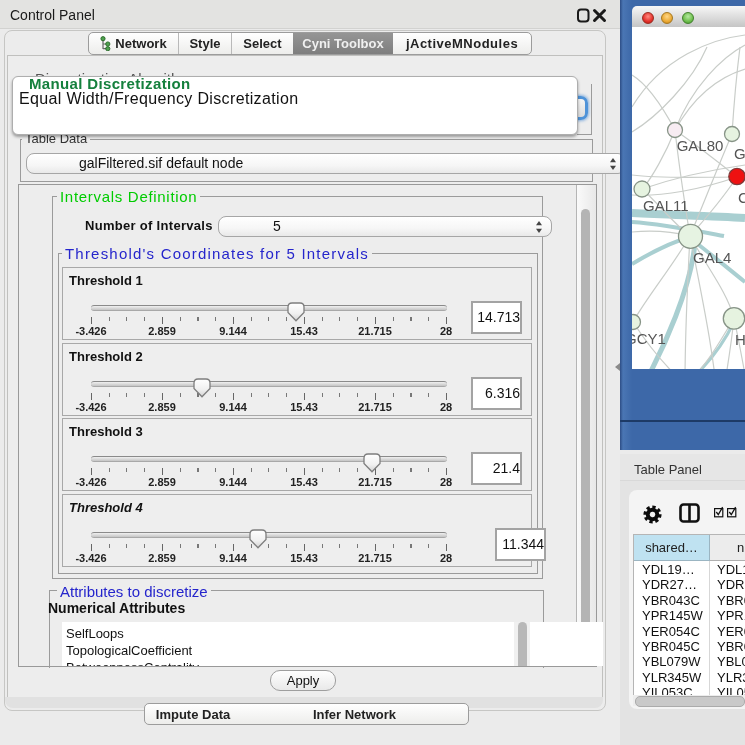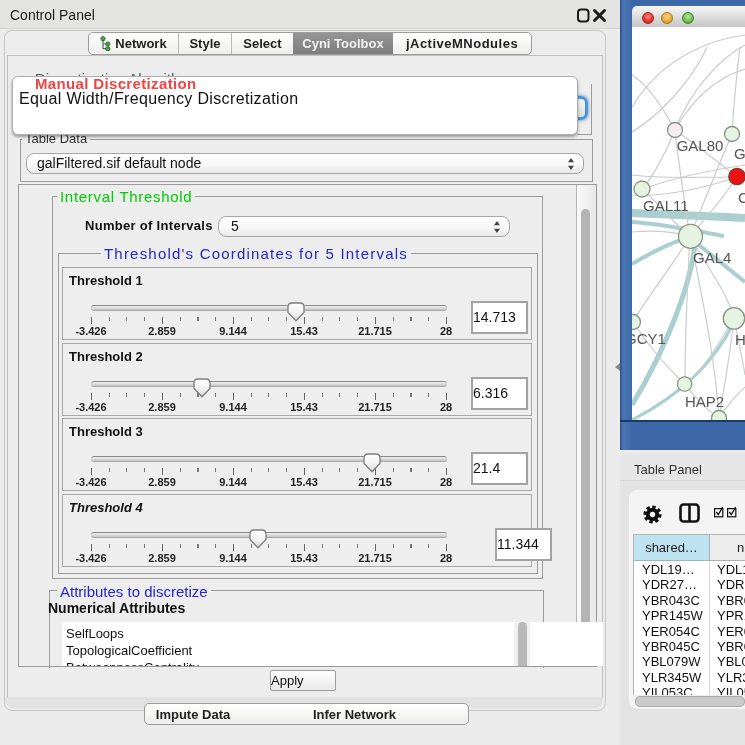--- a/index.html
+++ b/index.html
@@ -1,21 +1,21 @@
 <!DOCTYPE html>
 <html><head><meta charset="utf-8">
 <style>
   html,body{margin:0;padding:0;}
   body{width:745px;height:745px;background:#ebebeb;font-family:"Liberation Sans",sans-serif;position:relative;overflow:hidden;}
   .abs{position:absolute;}
   .grouplbl{position:absolute;background:#ededed;padding:0 3px;font-size:13px;line-height:13px;}
   .gbox{position:absolute;border:1px solid #9b9b9b;}
-  .combo{position:absolute;background:linear-gradient(180deg,#ffffff 0%,#f6f6f6 60%,#e9e9e9 100%);border:1px solid #a6a6a6;border-radius:8px;font-size:14px;color:#111;}
+  .combo{position:absolute;background:linear-gradient(180deg,#ffffff 0%,#f6f6f6 60%,#e9e9e9 100%);border:1px solid #a6a6a6;border-radius:8px;font-size:14px;color:#111;padding-left:42px;}
   .combo .ar{position:absolute;right:8px;top:50%;transform:translateY(-50%);width:8px;height:12px;}
-  .vbox{position:absolute;width:47px;height:29px;background:#fff;border:2px solid #a3a3a3;font-size:14px;color:#111;text-align:left;line-height:29px;padding-right:6px;}
+  .vbox{position:absolute;width:47px;height:29px;background:#fff;border:2px solid #a3a3a3;font-size:14px;color:#111;text-align:right;line-height:29px;padding-right:0;}
   .ttl{font-weight:bold;font-size:13px;color:#111;}
   .ticklbl{position:absolute;top:0;transform:translateX(-50%);font-size:11px;font-weight:bold;color:#222;}
 </style></head>
 <body>
 
 <div class="abs" style="left:0;top:0;width:620px;height:28px;background:#e3e3e1;border-bottom:1px solid #d2d2d0;"></div>
 <div class="abs" style="left:10px;top:7px;font-size:14px;color:#1a1a1a;">Control Panel</div>
 <svg class="abs" style="left:577px;top:8px;" width="30" height="15" viewBox="0 0 30 15">
 <rect x="1" y="1.5" width="10.5" height="12" rx="3" fill="none" stroke="#1a1a1a" stroke-width="2"></rect>
 <path d="M17.5 2.5 L27.5 12.5 M27.5 2.5 L17.5 12.5" stroke="#1a1a1a" stroke-width="3" stroke-linecap="round"></path>
@@ -55,33 +55,33 @@
       <path d="M4.5 14 L1 9 H8 Z" fill="#444"></path>
     </svg>
 </div>
 
 <div class="abs" style="left:18px;top:184px;width:577px;height:481px;background:#ededed;border:1px solid #999999;"></div>
 
 <div class="abs" style="left:576px;top:185px;width:19px;height:481px;background:linear-gradient(90deg,#fafafa,#e8e8e8);border-left:1px solid #b5b5b5;"></div>
 <div class="abs" style="left:581px;top:209px;width:9px;height:420px;background:#b4b4b4;border-radius:5px;"></div>
 
 <div class="gbox" style="left:52px;top:196px;width:489px;height:381px;"></div>
-<div class="grouplbl" style="left:57px;top:189px;color:#00cc00;font-size:15px;line-height:15px;letter-spacing:0.7px;">Interval Threshold</div>
+<div class="grouplbl" style="left:57px;top:189px;color:#00cc00;font-size:15px;line-height:15px;letter-spacing:0.7px;">Intervals Definition</div>
 
 <div class="abs ttl" style="left:85px;top:218px;letter-spacing:0.3px;">Number of Intervals</div>
 <div class="combo" style="left:218px;top:216px;width:290px;height:19px;line-height:19px;">
   <span style="padding-left:12px;">5</span>
   <svg class="ar" viewBox="0 0 9 14">
       <path d="M4.5 0 L8 5 H1 Z" fill="#444"></path>
       <path d="M4.5 14 L1 9 H8 Z" fill="#444"></path>
     </svg>
 </div>
 
 <div class="gbox" style="left:58px;top:253px;width:478px;height:319px;"></div>
-<div class="grouplbl" style="left:62px;top:246px;color:#2525cc;font-size:15px;line-height:15px;letter-spacing:1.2px;margin-left:39px;">Threshold's Coordinates for 5 Intervals</div>
+<div class="grouplbl" style="left:62px;top:246px;color:#2525cc;font-size:15px;line-height:15px;letter-spacing:1.2px;">Threshold's Coordinates for 5 Intervals</div>
 
 <svg width="0" height="0" style="position:absolute;">
     <defs>
       <linearGradient id="thumbgrad" x1="0" y1="0" x2="0" y2="1">
         <stop offset="0" stop-color="#ffffff"></stop>
         <stop offset="0.6" stop-color="#f0f0f0"></stop>
         <stop offset="1" stop-color="#d2d2d2"></stop>
       </linearGradient>
     </defs>
   </svg>
@@ -180,41 +180,41 @@
 
 <div class="gbox" style="left:49px;top:590px;width:493px;height:77px;border-bottom:none;"></div>
 <div class="grouplbl" style="left:57px;top:584px;color:#2525cc;font-size:15px;line-height:15px;">Attributes to discretize</div>
 <div class="abs" style="left:48px;top:600px;font-weight:bold;font-size:14px;color:#111;">Numerical Attributes</div>
 <div class="abs" style="left:62px;top:622px;width:541px;height:44px;background:#fff;font-size:13px;color:#111;overflow:hidden;">
   <div style="padding:3px 0 0 4px;line-height:17px;">SelfLoops<br>TopologicalCoefficient<br>BetweennessCentrality</div>
 </div>
 <div class="abs" style="left:514px;top:622px;width:16px;height:44px;background:#f0f0f0;"></div>
 <div class="abs" style="left:518px;top:622px;width:9px;height:44px;background:#b8b8b8;border-radius:5px 5px 0 0;"></div>
 
-<div class="abs" style="left:270px;top:670px;width:64px;height:19px;background:linear-gradient(180deg,#fefefe,#e9e9e9);border:1px solid #9e9e9e;border-radius:2px;font-size:13px;color:#111;text-align:left;line-height:19px;">Apply</div>
+<div class="abs" style="left:270px;top:670px;width:64px;height:19px;background:linear-gradient(180deg,#fefefe,#e9e9e9);border:1px solid #9e9e9e;border-radius:10px;font-size:13px;color:#111;text-align:center;line-height:19px;">Apply</div>
 
 <div class="abs" style="left:144px;top:703px;width:323px;height:20px;border:1px solid #9c9c9c;border-radius:5px;background:linear-gradient(180deg,#ffffff,#ededeb);display:flex;overflow:hidden;">
   <div style="width:96px;display:flex;align-items:center;justify-content:center;font-size:13px;font-weight:600;color:#222;">Impute Data</div>
   <div style="flex:1;display:flex;align-items:center;justify-content:center;font-size:13px;font-weight:600;color:#222;">Infer Network</div>
 </div>
 
 <div class="abs" style="left:615px;top:363px;width:0;height:0;border-top:4px solid transparent;border-bottom:4px solid transparent;border-right:5px solid #8a8a8a;"></div>
 
 <div class="abs" style="left:12px;top:76px;width:564px;height:57px;background:#fff;border:1px solid #aeaeae;border-radius:6px;box-shadow:0 2px 3px rgba(0,0,0,0.35);z-index:50;">
-  <div style="font-size:15px;font-weight:bold;color:#ef4444;margin:-1px 0 0 22px;line-height:15px;letter-spacing:0.35px;">Manual Discretization</div>
+  <div style="font-size:15px;font-weight:bold;color:#15803d;margin:-1px 0 0 16px;line-height:15px;letter-spacing:0.35px;">Manual Discretization</div>
   <div style="font-size:16px;color:#111;margin:0 13px 0 6px;line-height:16px;letter-spacing:0.35px;">Equal Width/Frequency Discretization</div>
 </div>
 
 <div class="abs" style="left:620px;top:0;width:125px;height:450px;background:linear-gradient(90deg,#2d4d85 0,#4a76b4 3px,#3d68a8 12px,#3d68a8 100%);"></div>
 <div class="abs" style="left:632px;top:6px;width:113px;height:21px;background:linear-gradient(180deg,#f7f7f7,#c5c5c5);border-radius:5px 0 0 0;border-bottom:1px solid #8c8c8c;"></div>
 <div class="abs" style="left:642px;top:12px;width:10px;height:10px;border-radius:50%;background:radial-gradient(circle at 50% 35%,#ff8a80 0%,#e4312b 60%,#b01710 100%);border:0.5px solid #9a2b20;"></div>
 <div class="abs" style="left:661px;top:12px;width:10px;height:10px;border-radius:50%;background:radial-gradient(circle at 50% 35%,#ffd787 0%,#eba934 60%,#c07c10 100%);border:0.5px solid #a5771f;"></div>
 <div class="abs" style="left:682px;top:12px;width:10px;height:10px;border-radius:50%;background:radial-gradient(circle at 50% 35%,#b5e8a0 0%,#6fbf4e 60%,#3f8f28 100%);border:0.5px solid #41802c;"></div>
 
-<div class="abs" style="left:632px;top:27px;width:113px;height:393px;background:#fff;overflow:hidden;">
+<div class="abs" style="left:632px;top:27px;width:113px;height:342px;background:#fff;overflow:hidden;">
 <svg width="113" height="393" viewBox="0 0 113 393" style="position:absolute;left:0;top:0;">
 <path d="M0,186 C40,188 80,189 113,191" stroke="#a9cfd1" stroke-width="8" fill="none"></path>
 <path d="M0,195 C30,197 60,203 92,209 " stroke="#a9cfd1" stroke-width="4" fill="none"></path>
 <path d="M63,215 C60,255 35,320 0,378" stroke="#a9cfd1" stroke-width="5" fill="none"></path>
 <path d="M102,295 C85,330 55,365 0,393" stroke="#a9cfd1" stroke-width="3" fill="none"></path>
 <path d="M0,237 C20,225 40,215 58,210" stroke="#a9cfd1" stroke-width="4" fill="none"></path>
 <path d="M63,215 C80,228 98,243 113,255" stroke="#a9cfd1" stroke-width="4" fill="none"></path>
 <path d="M43,103 Q70,55 113,42" stroke="#c9cdc9" stroke-width="1.2" fill="none"></path>
 <path d="M43,103 Q20,60 0,48" stroke="#c9cdc9" stroke-width="1.2" fill="none"></path>
 <path d="M43,103 C60,60 90,30 113,18" stroke="#c9cdc9" stroke-width="1.2" fill="none"></path>

